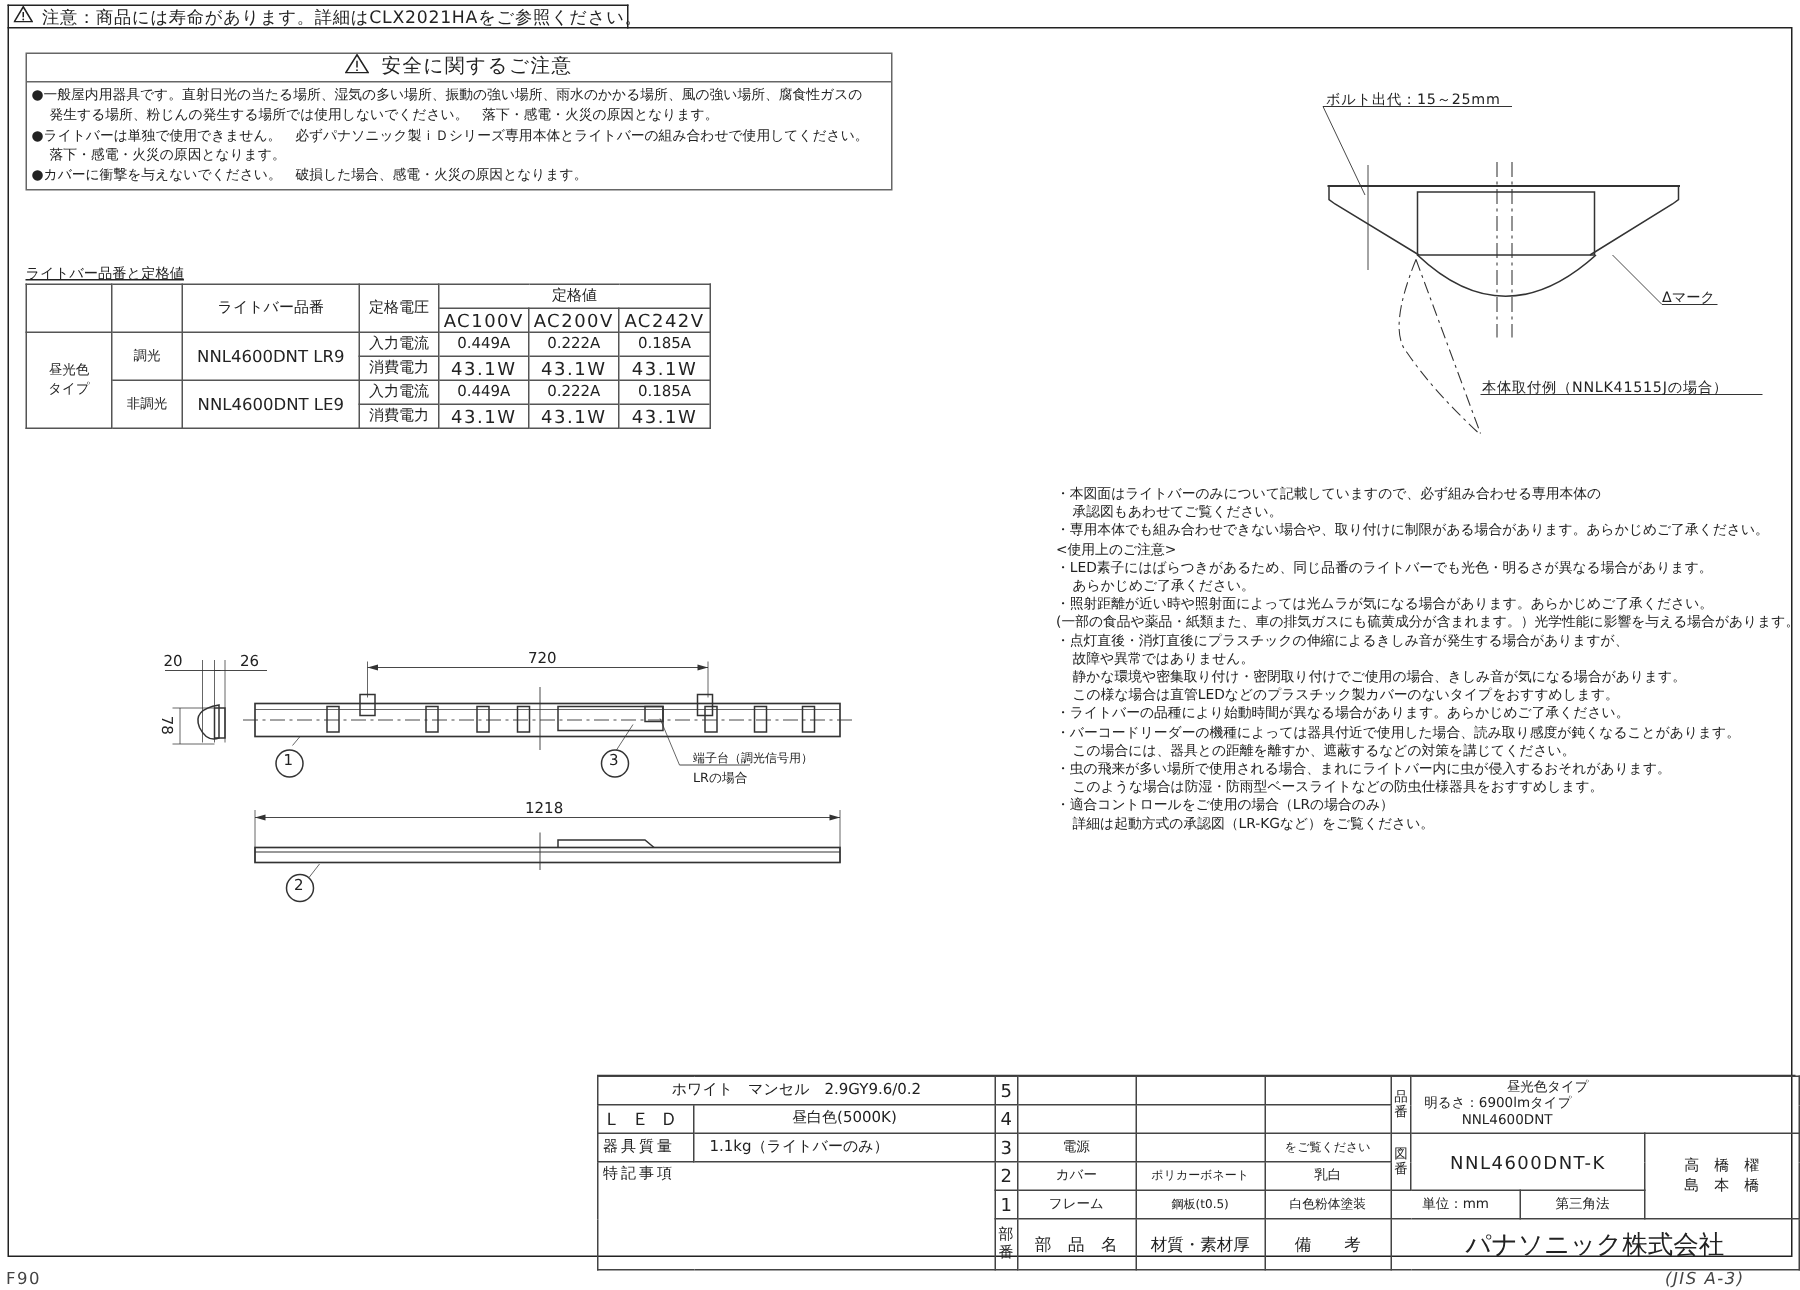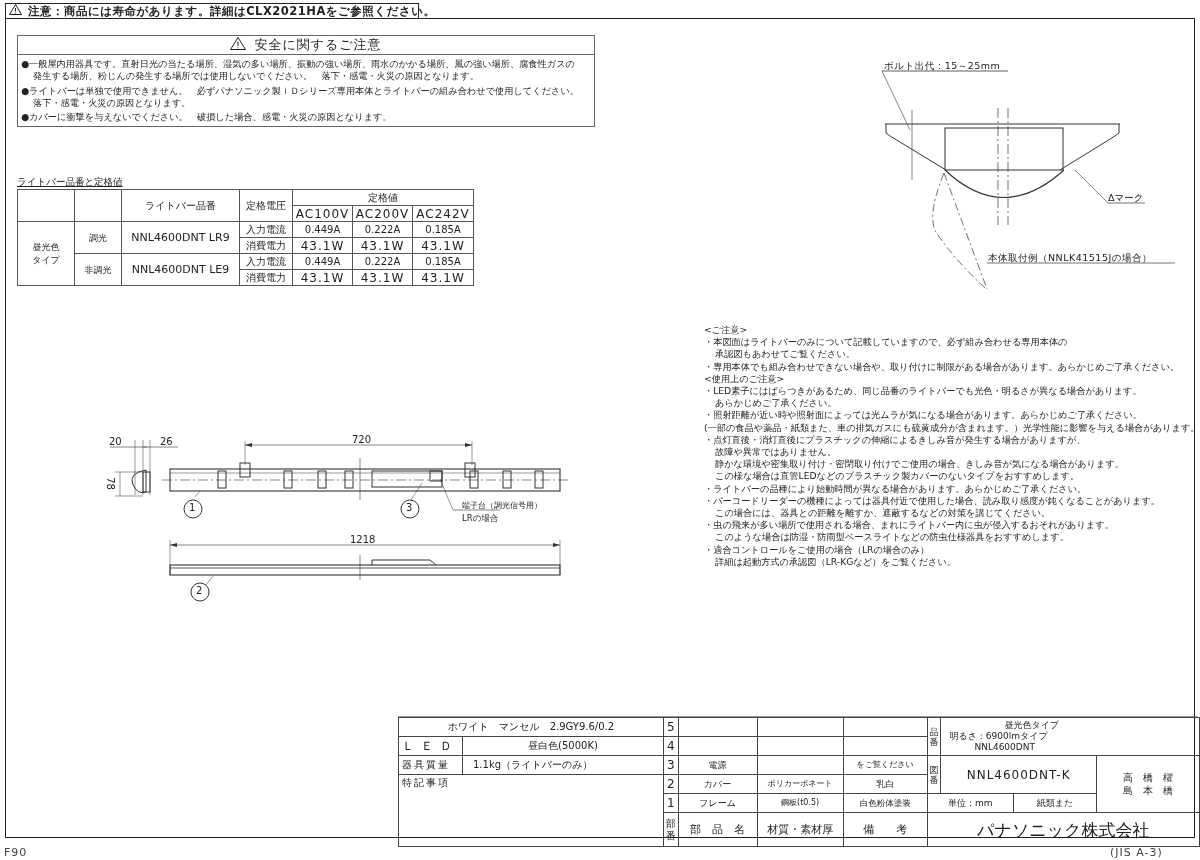--- a/index.html
+++ b/index.html
@@ -1,40 +1,40 @@
 <!DOCTYPE html>
 <html><head>
 <meta charset="utf-8">
 <style>
   html, body { margin:0; padding:0; background:#ffffff; }
   body { width:1200px; height:860px; position:relative; overflow:hidden;
          font-family:"DejaVu Sans", sans-serif; color:#222; font-size:10px; }
   .abs { position:absolute; }
   .topnote { left:5px; top:3px; width:412px; height:15px; border:1.5px solid #222;
-             border-bottom:none; font-size:11.5px; line-height:15px; white-space:nowrap; letter-spacing:0.5px;font-weight:bold; }
+             border-bottom:none; font-size:11.5px; line-height:15px; white-space:nowrap; letter-spacing:0.5px; }
   .topnote .tri { display:inline-block; margin:0 6px 0 3px; }
   .frame { left:5px; top:18px; width:1190px; height:820px; border:1.5px solid #222; box-sizing:border-box; }
   .safety { left:17px; top:35px; width:578px; height:92px; border:1px solid #666; box-sizing:border-box; }
   .safety .title { height:18px; border-bottom:1px solid #666; text-align:center; font-size:13px; line-height:18px; letter-spacing:1px; }
   .safety .body { padding:2px 3px; font-size:9.2px; line-height:13.3px; white-space:nowrap; }
-  .safety .ind { padding-left:12px;font-family:Liberation Serif, serif; }
+  .safety .ind { padding-left:12px; }
   .spec-caption { left:17px; top:176px; font-size:9.5px; text-decoration:underline; }
   table.spec { position:absolute; left:17px; top:189px; border-collapse:collapse; font-size:10px;padding-left:32px; }
   table.spec td { border:1px solid #555; text-align:center; padding:0; height:15px; line-height:14px; }
   table.spec td.dash-bot { border-bottom:1px dashed #555; }
   table.spec td.big { font-size:12px; letter-spacing:1px; }
   .notes { left:704px; top:324px; font-size:9.2px; line-height:12.2px; white-space:nowrap; }
   .notes .ind { padding-left:11px; }
   svg.draw { position:absolute; left:0; top:0; }
   .dim { font-size:10px; }
   .titleblock { position:absolute; left:398px; top:717px; border-collapse:collapse; }
   .titleblock td { border:1px solid #444; padding:0 3px; font-size:10px; height:18px; line-height:16px; white-space:nowrap; }
   .tb-c { text-align:center; }
   .footer-left { left:4px; top:846px; font-size:11px; letter-spacing:1px; color:#444; }
-  .footer-right { left:1110px; top:846px; font-size:11px; letter-spacing:1px; color:#444; }
+  .footer-right { left:1110px; top:846px; font-size:11px; letter-spacing:1px; color:#444;font-style:italic; }
 </style>
 </head>
 <body>
 
 <div class="abs topnote">
   <span class="tri">
     <svg width="13" height="11" viewBox="0 0 13 11">
         <polygon points="6.5,0.5 12.5,10.5 0.5,10.5" fill="none" stroke="#222" stroke-width="1"></polygon>
         <line x1="6.5" y1="4" x2="6.5" y2="7.5" stroke="#222"></line>
         <circle cx="6.5" cy="9" r="0.6" fill="#222"></circle>
@@ -209,21 +209,20 @@
 <div class="abs dim" style="left:104px;top:478px;transform:rotate(90deg)">78</div>
 <div class="abs dim" style="left:352px;top:434px">720</div>
 <div class="abs dim" style="left:350px;top:534px">1218</div>
 <div class="abs dim" style="left:189px;top:502px">1</div>
 <div class="abs dim" style="left:406px;top:502px">3</div>
 <div class="abs dim" style="left:196px;top:585px">2</div>
 <div class="abs" style="left:462px;top:500px;font-size:8px">端子台（調光信号用）</div>
 <div class="abs" style="left:462px;top:513px;font-size:8.5px">LRの場合</div>
 
 <div class="abs notes">
-  <div>&lt;ご注意&gt;</div>
   <div>・本図面はライトバーのみについて記載していますので、必ず組み合わせる専用本体の</div>
   <div class="ind">承認図もあわせてご覧ください。</div>
   <div>・専用本体でも組み合わせできない場合や、取り付けに制限がある場合があります。あらかじめご了承ください。</div>
   <div>&lt;使用上のご注意&gt;</div>
   <div>・LED素子にはばらつきがあるため、同じ品番のライトバーでも光色・明るさが異なる場合があります。</div>
   <div class="ind">あらかじめご了承ください。</div>
   <div>・照射距離が近い時や照射面によっては光ムラが気になる場合があります。あらかじめご了承ください。</div>
   <div>(一部の食品や薬品・紙類また、車の排気ガスにも硫黄成分が含まれます。）光学性能に影響を与える場合があります。</div>
   <div>・点灯直後・消灯直後にプラスチックの伸縮によるきしみ音が発生する場合がありますが、</div>
   <div class="ind">故障や異常ではありません。</div>
@@ -293,21 +292,21 @@
     <td class="tb-c" style="font-size:9px">カバー</td>
     <td class="tb-c" style="font-size:8px">ポリカーボネート</td>
     <td class="tb-c" style="font-size:9px">乳白</td>
   </tr>
   <tr>
     <td class="tb-c" style="font-size:12px">1</td>
     <td class="tb-c" style="font-size:9px">フレーム</td>
     <td class="tb-c" style="font-size:8px">鋼板(t0.5)</td>
     <td class="tb-c" style="font-size:8.5px">白色粉体塗装</td>
     <td colspan="2" class="tb-c" style="font-size:9px">単位：mm</td>
-    <td class="tb-c" style="font-size:9px">紙類また</td>
+    <td class="tb-c" style="font-size:9px">第三角法</td>
   </tr>
   <tr style="height:34px">
     <td class="tb-c" style="font-size:10px;line-height:12px;white-space:normal;padding:0">部番</td>
     <td class="tb-c" style="font-size:11px">部　品　名</td>
     <td class="tb-c" style="font-size:11px">材質・素材厚</td>
     <td class="tb-c" style="font-size:11px">備　　考</td>
     <td colspan="4" class="tb-c" style="font-size:17px">パナソニック株式会社</td>
   </tr>
 </tbody>
   </table>

